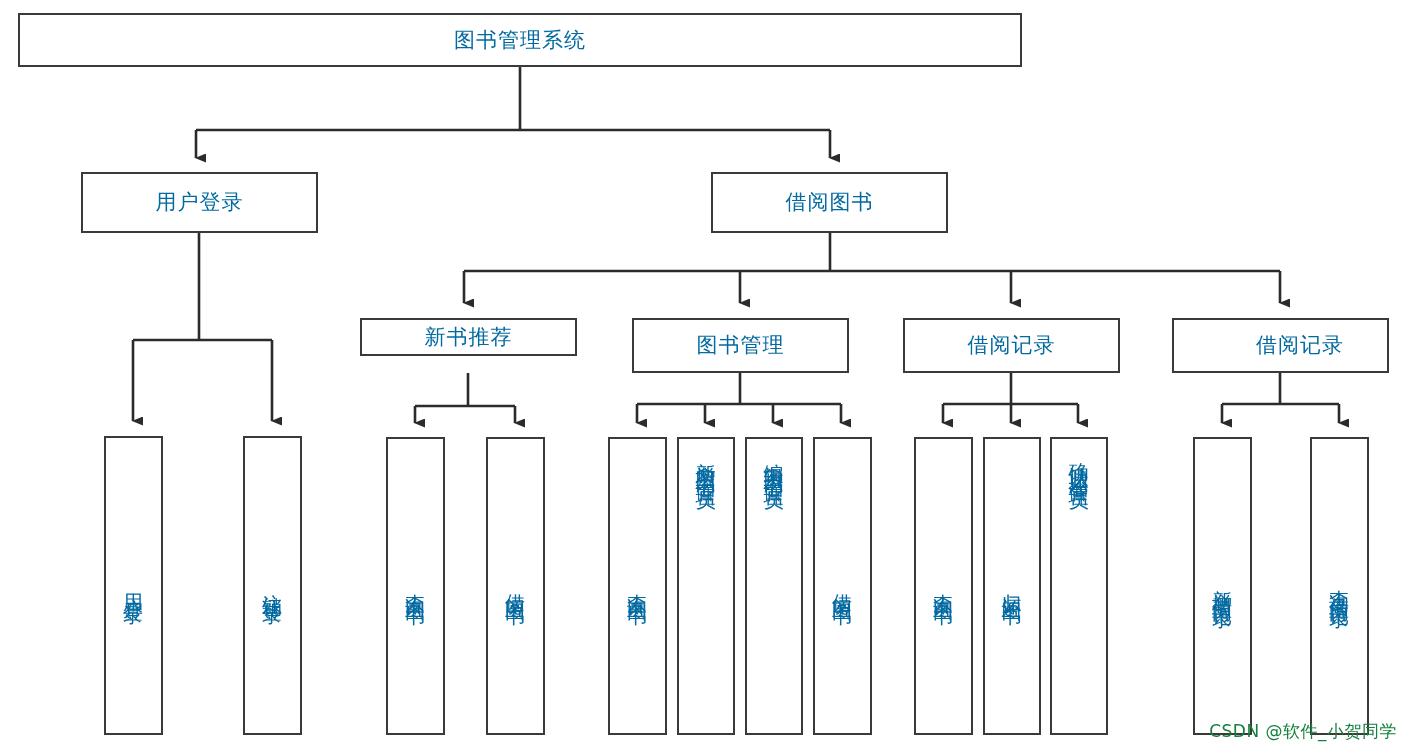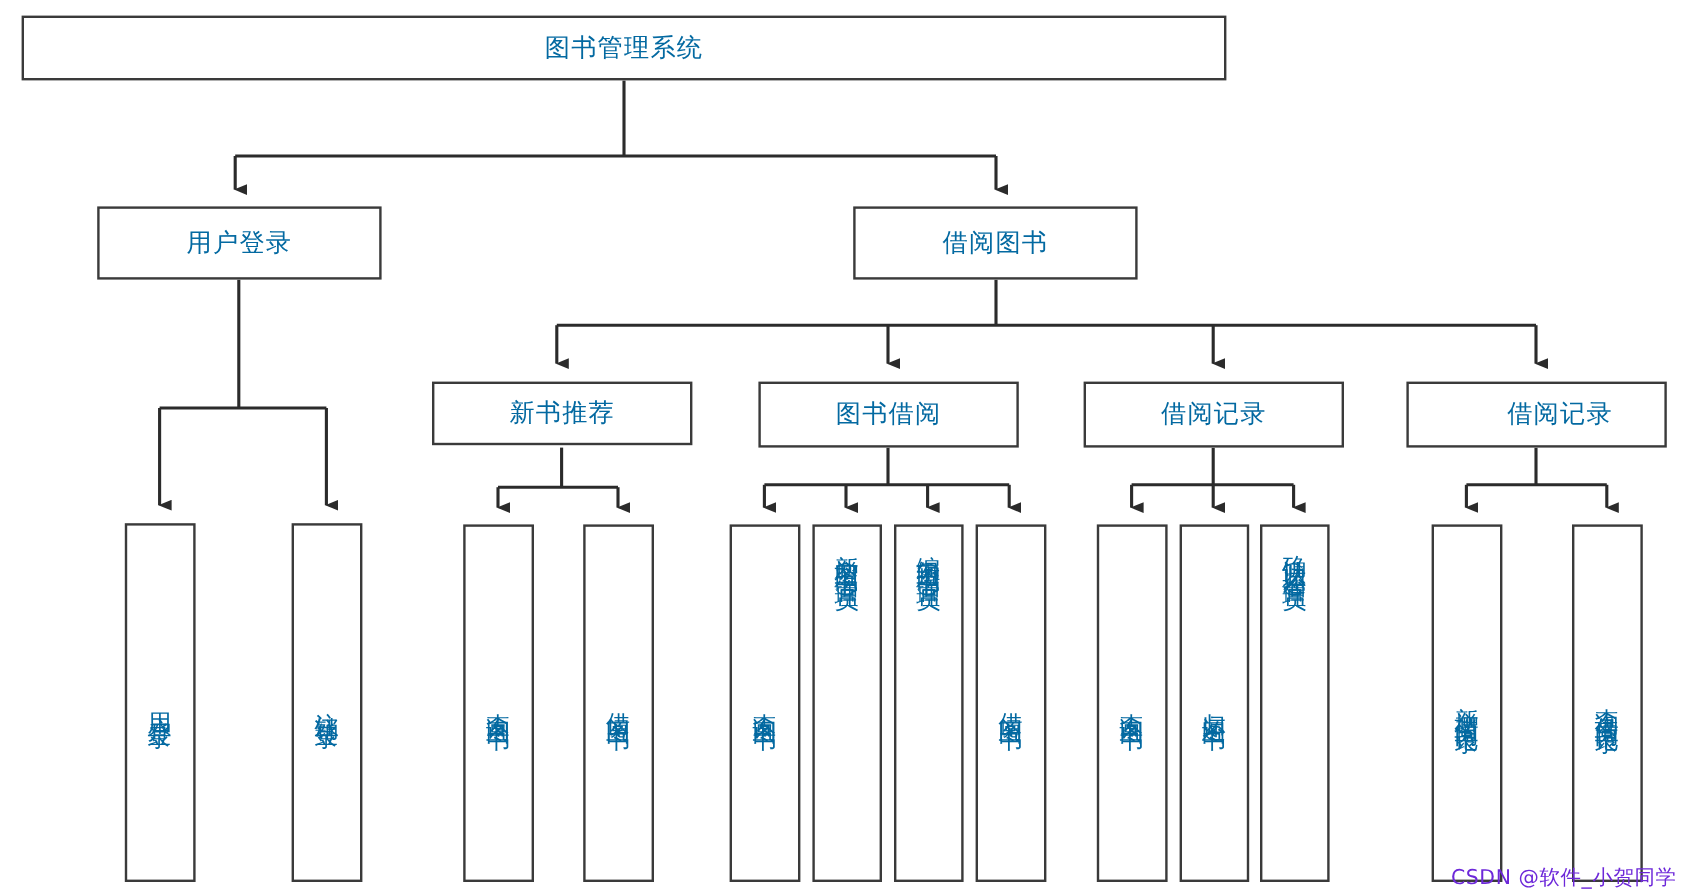--- a/index.html
+++ b/index.html
@@ -58,21 +58,21 @@
     align-items:center;
     padding-top:0;
   }
   .node.vert.mid .lbl{ margin-top:0; }
 
   #watermark{
     position:absolute;
     right:8px;
     bottom:4px;
     font-size:17px;
-    color:#6d28d9;
+    color:#15803d;
     letter-spacing:0.5px;
     z-index:5;
     white-space:nowrap;
   }
 </style>
 </head>
 <body>
 
 <div id="stage">
 
@@ -131,26 +131,26 @@
   </div>
 
   <div class="node" style="left:81px; top:172px; width:237px; height:61px;">
     <span class="lbl">用户登录</span>
   </div>
 
   <div class="node" style="left:711px; top:172px; width:237px; height:61px;">
     <span class="lbl">借阅图书</span>
   </div>
 
-  <div class="node" style="left:360px; top:318px; width:217px; height:53px;">
+  <div class="node" style="left:360px; top:318px; width:217px; height:38px;">
     <span class="lbl">新书推荐</span>
   </div>
 
   <div class="node" style="left:632px; top:318px; width:217px; height:55px;">
-    <span class="lbl">图书借阅</span>
+    <span class="lbl">图书管理</span>
   </div>
 
   <div class="node" style="left:903px; top:318px; width:217px; height:55px;">
     <span class="lbl">借阅记录</span>
   </div>
 
   <div class="node" style="left:1172px; top:318px; width:217px; height:55px;padding-left:39px;">
     <span class="lbl">借阅记录</span>
   </div>
 

